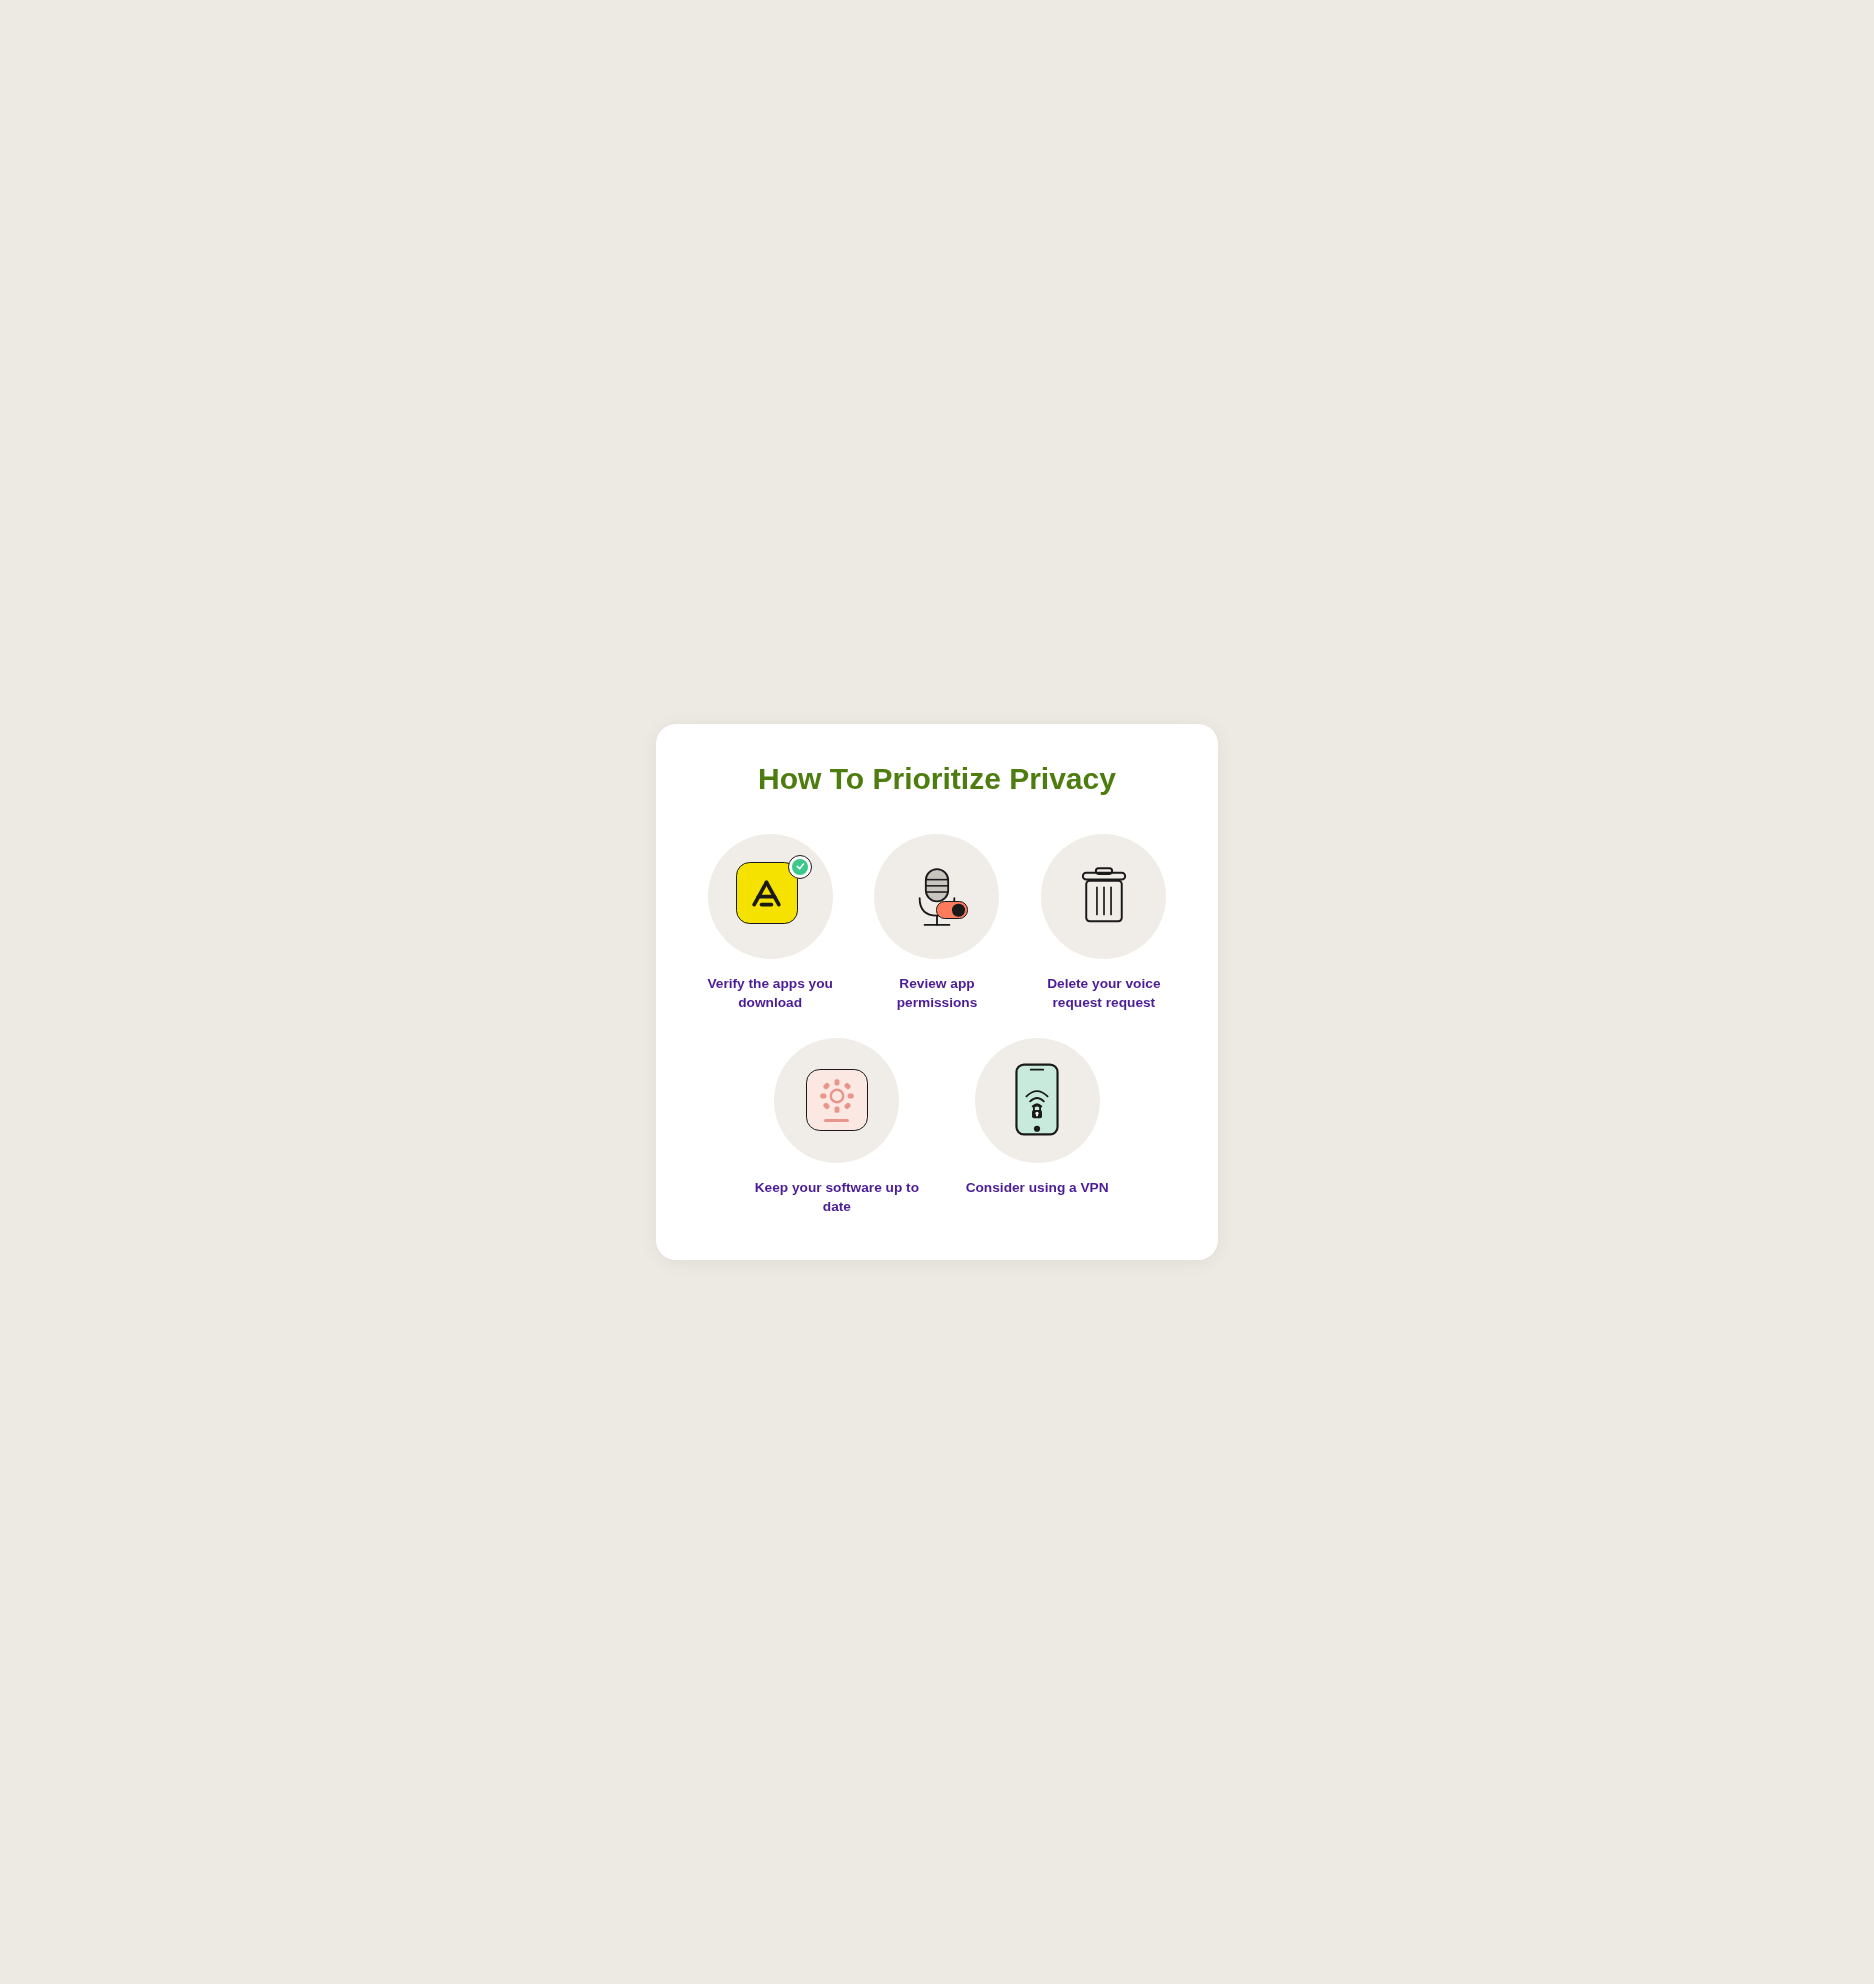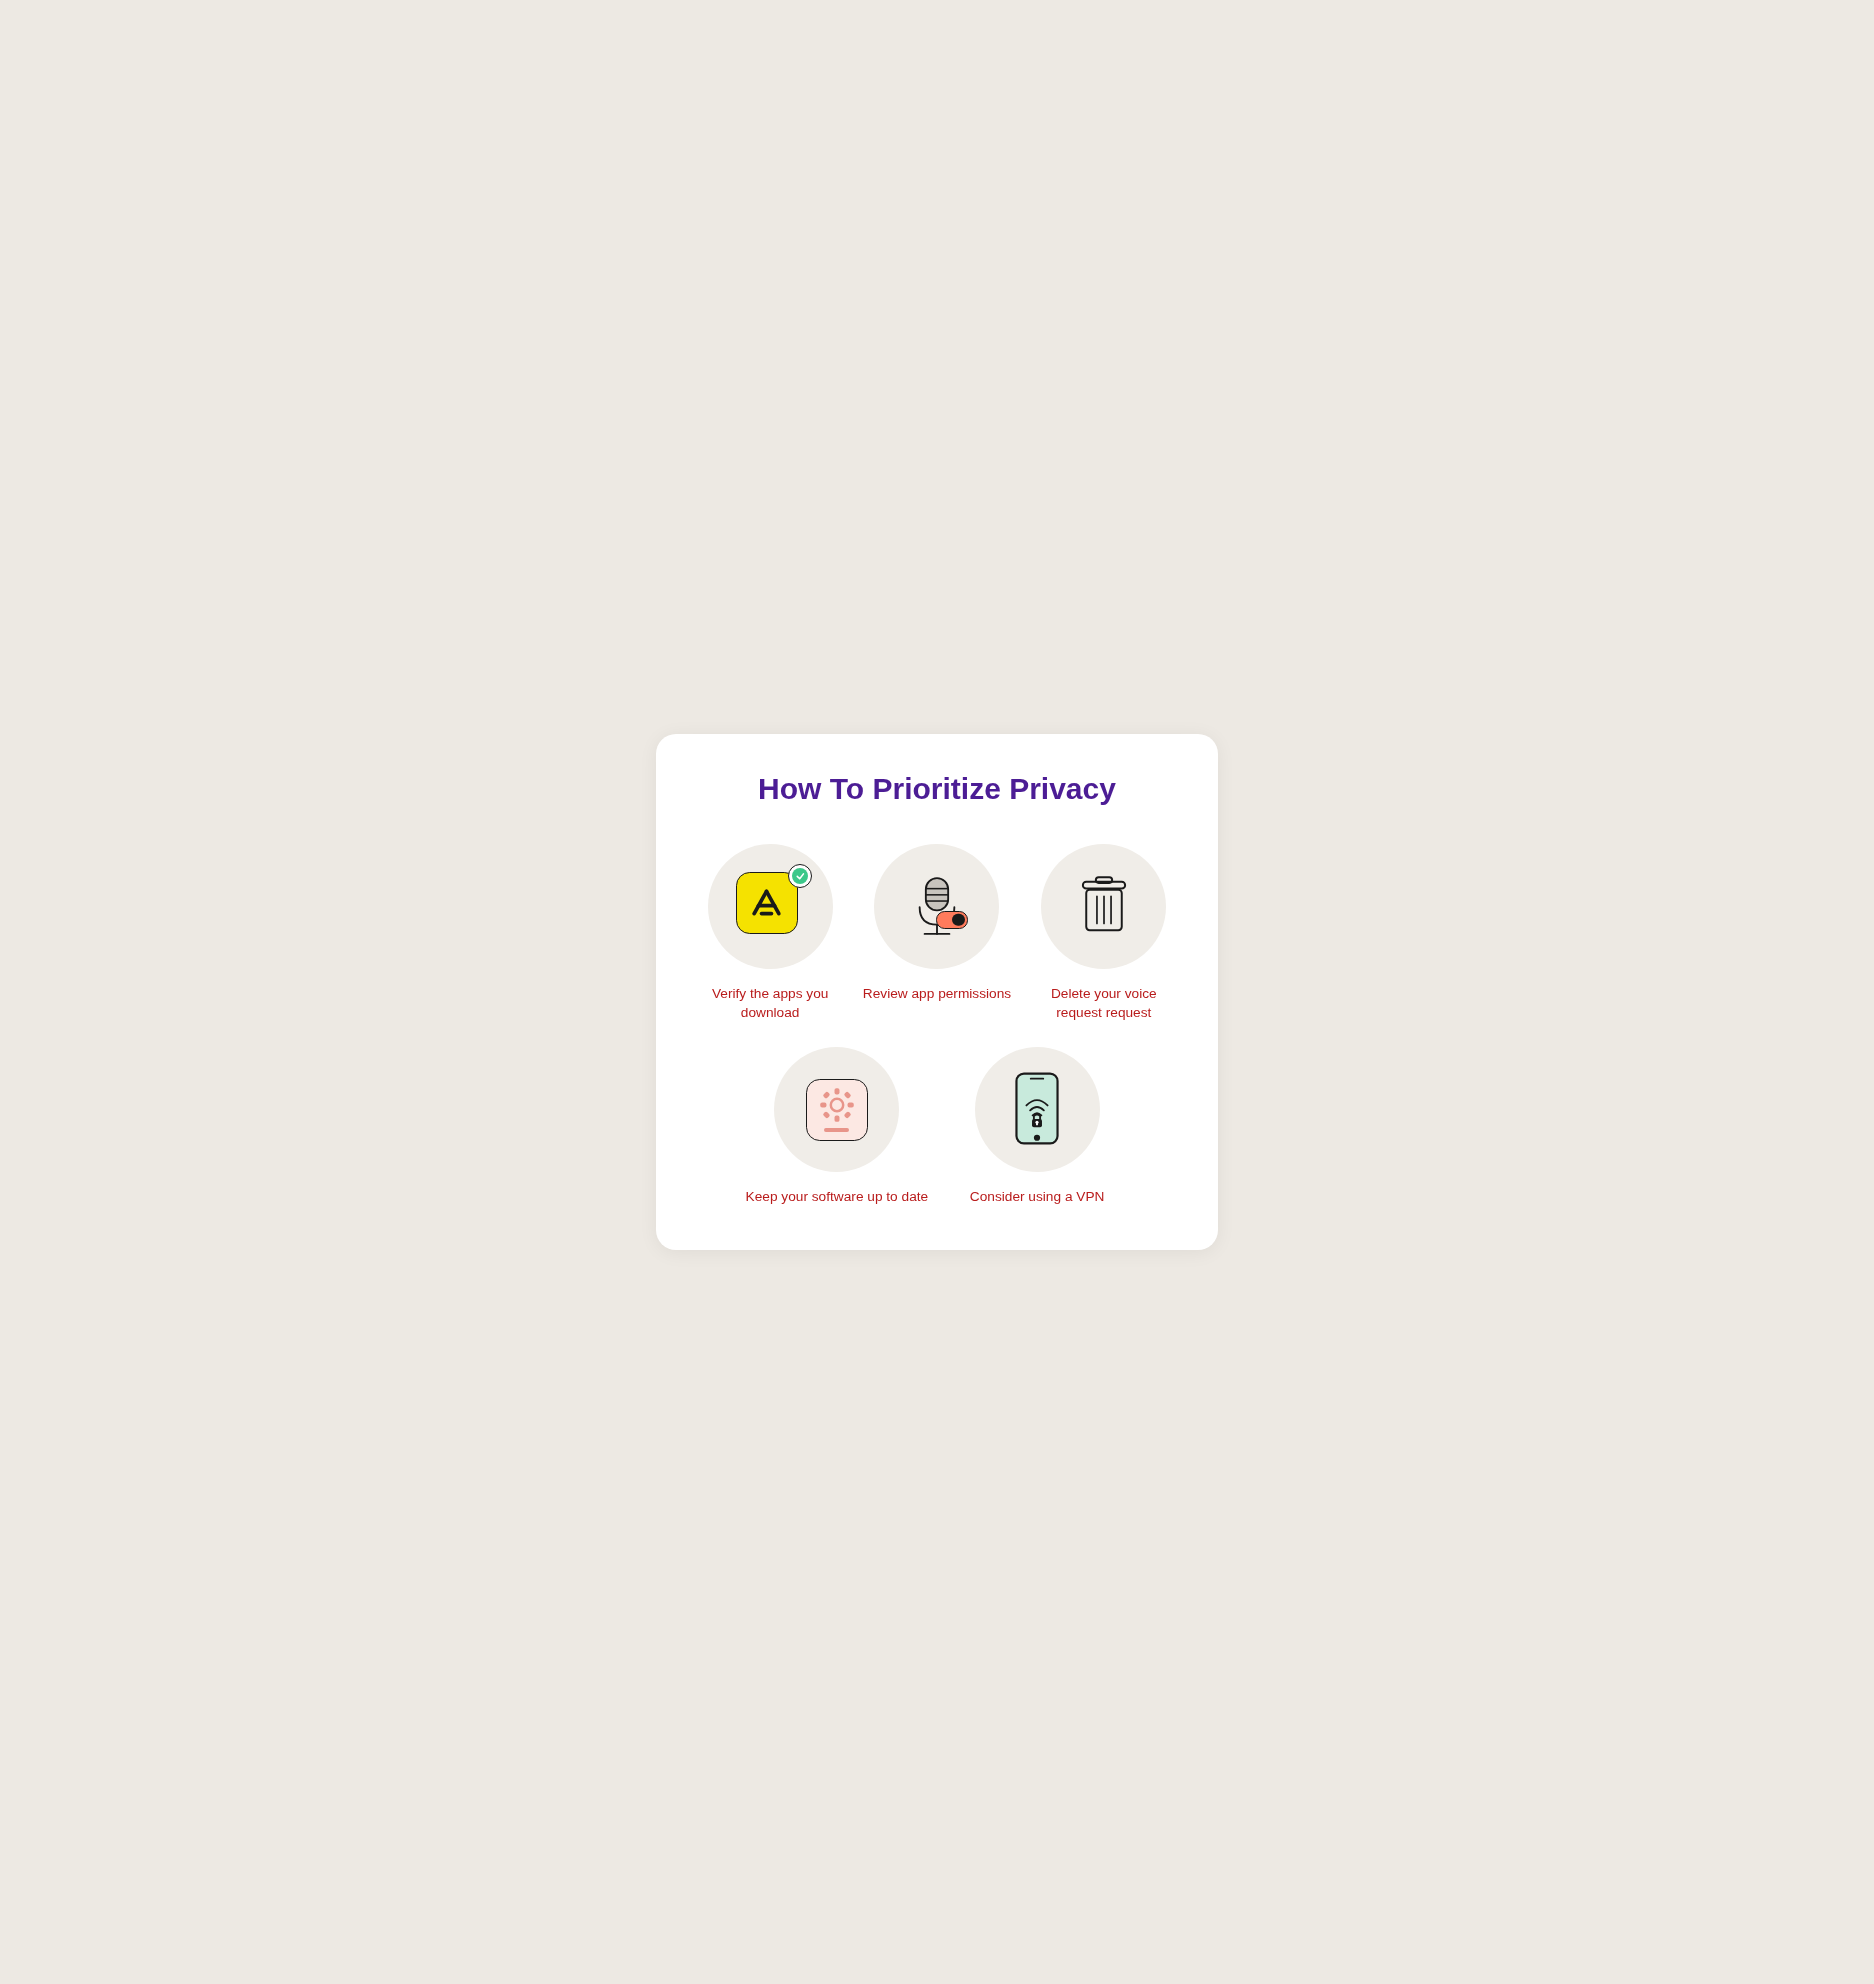--- a/index.html
+++ b/index.html
@@ -20,21 +20,21 @@
       padding: 37px 37px 44px 37px;
       max-width: 562px;
       width: 100%;
       box-shadow: 0 2.5px 19px rgba(0,0,0,0.06);
     }
 
     .title {
       text-align: center;
       font-size: 30px;
       font-weight: 800;
-      color: #4c1d95;
+      color: #4d7c0f;
       margin-bottom: 37px;
       line-height: 1.2;
     }
 
     .grid-top {
       display: grid;
       grid-template-columns: repeat(3, 1fr);
       gap: 12.5px;
       margin-bottom: 25px;
     }
@@ -59,24 +59,24 @@
       border-radius: 50%;
       background: #f0ede8;
       display: flex;
       align-items: center;
       justify-content: center;
       flex-shrink: 0;
     }
 
     .item-label {
       font-size: 13.7px;
-      color: #b91c1c;
+      color: #4c1d95;
       text-align: center;
       line-height: 1.4;
-      font-weight: 400;
+      font-weight: 700;
     }
 
     
     .app-store-icon {
       position: relative;
       width: 69px;
       height: 69px;
     }
 
     .app-store-bg {

